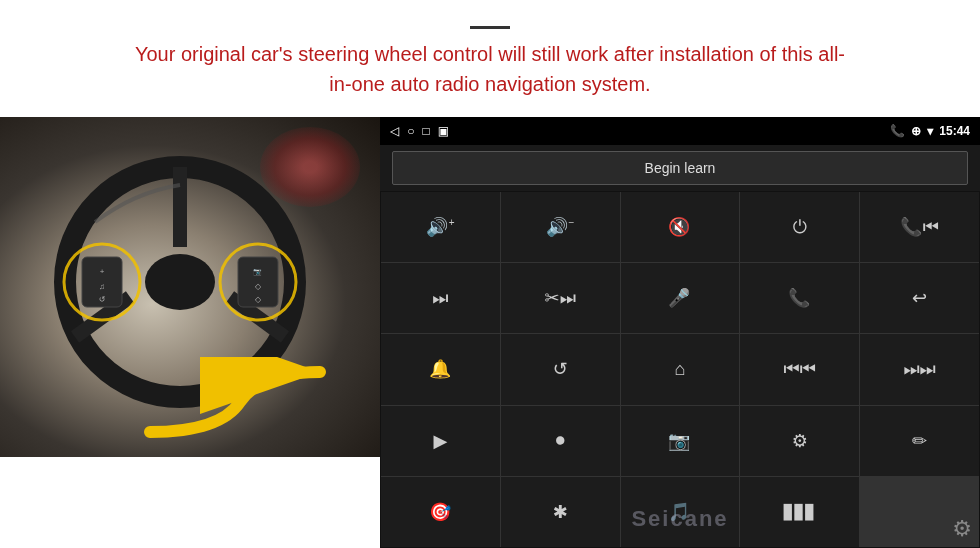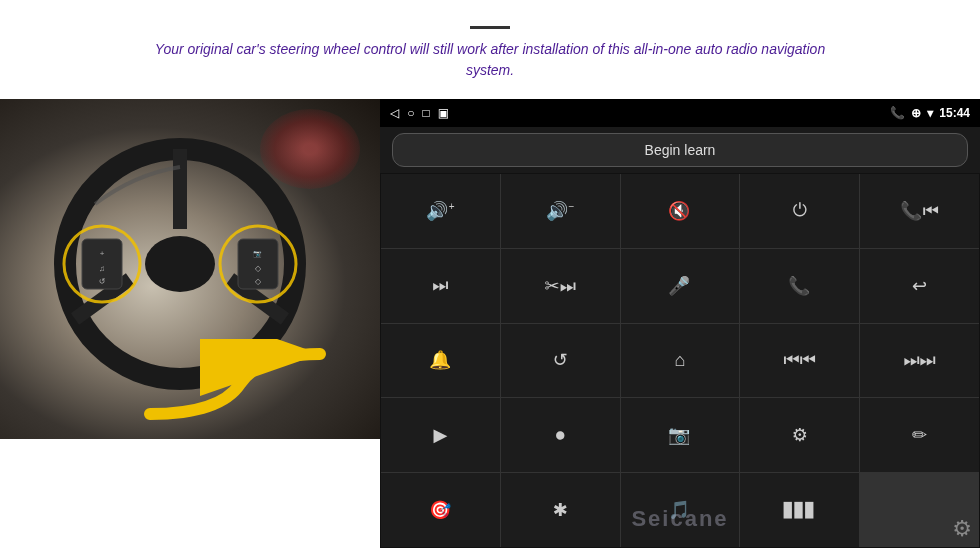--- a/index.html
+++ b/index.html
@@ -28,26 +28,25 @@
       color: #111;
       letter-spacing: 0.5px;
     }
     .divider {
       width: 40px;
       height: 3px;
       background: #333;
       margin: 8px auto 10px;
     }
     .subtitle {
-      font-size: 14px;
-      color: #4c1d95;
+      font-size: 20px;
+      color: #b91c1c;
       line-height: 1.5;
       max-width: 720px;
       margin: 0 auto;
-      font-style: italic;
     }
     .content {
       display: flex;
       flex-direction: row;
       width: 100%;
       flex: 1;
       margin-top: 8px;
     }
     
     .car-image {
@@ -102,21 +101,21 @@
     }
     .begin-learn-btn {
       width: 100%;
       background: #2a2a2a;
       border: 1px solid #555;
       color: #ddd;
       font-size: 14px;
       padding: 8px 0;
       text-align: center;
       cursor: pointer;
-      border-radius: 12px;
+      border-radius: 2px;
     }
     .controls-grid {
       display: grid;
       grid-template-columns: repeat(5, 1fr);
       flex: 1;
       gap: 1px;
       background: #333;
       margin: 1px;
     }
     .ctrl-btn {

